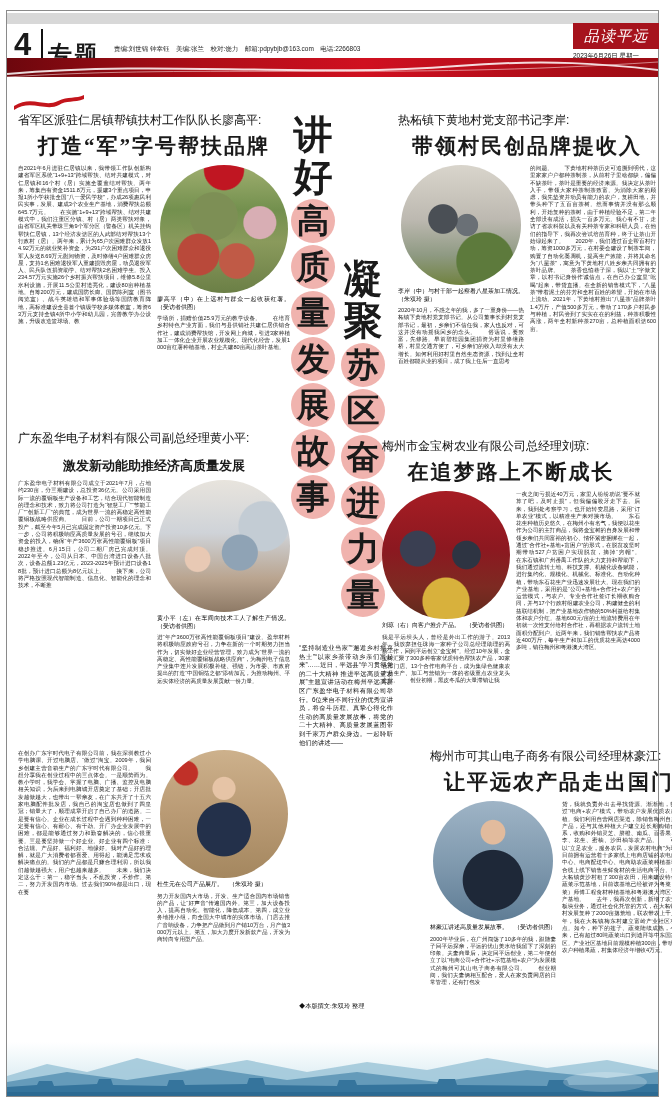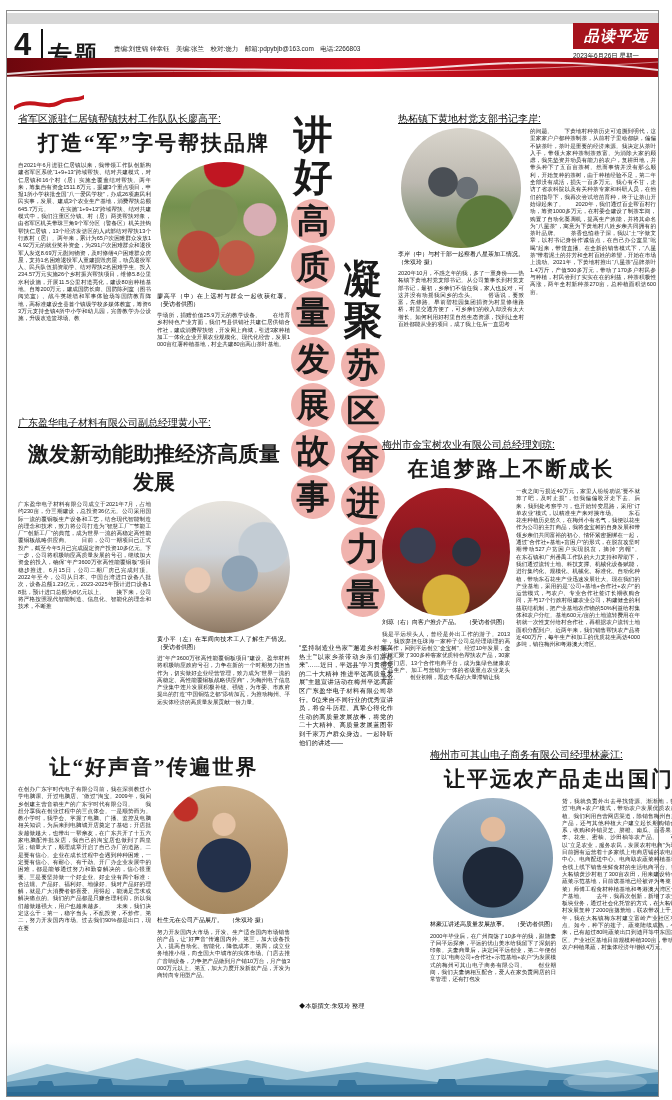--- a/index.html
+++ b/index.html
@@ -7,31 +7,31 @@
   body { font-family:"Liberation Sans", sans-serif; color:#1a1a1a; }
   #page { position:relative; width:672px; height:1100px; background:#fff; overflow:hidden; margin:0 auto; }
   .frame { position:absolute; left:6px; top:10px; width:653px; height:1087px; border:1px solid #8a8a8a; }
   .topbar { position:absolute; left:7px; top:13px; width:651px; height:11px; background:#d8d8d8; }
 
   .pagenum { position:absolute; left:14px; top:27px; font-size:31px; font-weight:bold; letter-spacing:-1px; }
   .hdr-div { position:absolute; left:41px; top:29px; width:2px; height:29px; background:#111; }
   .section { position:absolute; left:48px; top:39px; font-size:24px; font-weight:900; letter-spacing:2px;text-align:right; }
   .credits { position:absolute; left:114px; top:45px; font-size:6.5px; color:#222; white-space:nowrap; }
   .masthead { position:absolute; left:573px; top:23px; width:86px; height:26px; background:#a6131d; color:#fff;
-              display:flex; align-items:center; justify-content:center; font-size:15px; font-weight:700;
+              display:flex; align-items:center; justify-content:center; font-size:15px; font-weight:400;
               font-style:italic; letter-spacing:1px; font-family:"Liberation Serif", serif; }
   .dateline { position:absolute; left:573px; top:52px; width:86px; font-size:6.5px; color:#111; text-align:justify; }
 
   .band { position:absolute; left:7px; top:58px; width:651px; height:19px;
           background:linear-gradient(90deg,#6d070d,#ae0d17 30%,#d01020 55%,#9b0c14 100%); }
   .band svg { display:block; }
   .ribbon { position:absolute; left:14px; top:93px; }
 
   .article { position:absolute; }
-  .byline { font-size:10px; color:#111; margin-bottom:2px;text-decoration:underline; }
+  .byline { font-size:12px; color:#111; margin-bottom:2px; }
   .headline { font-size:21px; font-weight:700; text-align:center; letter-spacing:2px; margin:3px 0 5px 0;
               font-family:"Liberation Serif", serif; }
   .cols { display:flex; gap:6px; overflow:hidden; }
   .txt { flex:1; font-size:5.6px; line-height:7.3px; text-align:justify; word-break:break-all; color:#1c1c1c; }
   .txt::first-letter {}
   .pcol { flex:1; display:flex; flex-direction:column; }
   .photo { border-radius:50%; align-self:center; flex:none; }
   .caption { font-size:6px; line-height:7.5px; margin:3px 0 4px 0; text-align:justify; word-break:break-all; color:#000; }
 
   .p1 { width:128px; height:128px;
@@ -150,33 +150,34 @@
       <div class="pcol">
         <div class="photo p1"></div>
         <div class="caption">廖高平（中）在上远村与群众一起收获红薯。　（受访者供图）</div>
         <div class="txt">学场所，捐赠价值25.9万元的教学设备。　　在培育乡村特色产业方面，我们与县供销社共建仁居供销合作社，建成消费帮扶馆，开发网上商城，引进3家种植加工一体化企业开展农业规模化、现代化经营，发展1000亩红薯种植基地，村企共建80亩高山茶叶基地。</div>
       </div>
     </div>
   </section>
 
   <section class="article" style="left:398px; top:112px; width:258px;">
     <div class="byline">热柘镇下黄地村党支部书记李岸:</div>
+    <h2 class="headline">带领村民创品牌提收入</h2>
     <div class="cols" style="height:262px;">
       <div class="pcol">
         <div class="photo p2"></div>
         <div class="caption">李岸（中）与村干部一起察看八星茶加工情况。　（朱双玲 摄）</div>
         <div class="txt">2020年10月，不惑之年的我，多了一重身份——热柘镇下黄地村党支部书记。从公司董事长到村党支部书记，最初，乡亲们不信任我，家人也反对，可这并没有动摇我回乡的念头。　　俗话说，要致富，先修路。早前碧桂园集团捐资为村里修缮路桥，村里交通方便了，可乡亲们的收入却没有太大增长。如何利用好村里自然生态资源，找到让全村百姓都能从业的项目，成了我上任后一直思考</div>
       </div>
       <div class="txt">的问题。　　下黄地村种茶历史可追溯到明代，这里家家户户都种茶制茶，从前村子里啥都缺，偏偏不缺茶叶，茶叶是重要的经济来源。我决定从茶叶入手，带领大家种茶制茶致富。为消除大家的顾虑，我先垫资并动员有能力的农户，复耕田地，并带头种下了五百亩茶树。然而事情并没有那么顺利，开始复种的茶树，由于种植经验不足，第二年全部没有成活，损失一百多万元。我心有不甘，走访了省农科院以及有关种茶专家和科研人员，在他们的指导下，我再次尝试培苗育种，终于让茶山开始绿起来了。　　2020年，我们通过百企帮百村行动，筹资1000多万元，在村委会建设了制茶车间，购置了自动化萎凋机，提高生产效能，并将其命名为“八星茶”，寓意为下黄地村八姓乡亲共同拥有的茶叶品牌。　　茶香也怕巷子深，我以“土”字做文章，以村书记身份作诚信点，在自己办公室里“吆喝”起来，带货直播。在全新的销售模式下，“八星茶”带着泥土的芬芳和全村百姓的希望，开始在市场上流动。2021年，下黄地村推出“八星茶”品牌茶叶1.4万斤，产值500多万元，带动了170多户村民参与种植，村民尝到了实实在在的利益，种茶积极性高涨，两年全村新种茶270亩，总种植面积达600亩。</div>
     </div>
   </section>
 
-  <section class="article" style="left:18px; top:416px; width:272px;">
+  <section class="article" style="left:18px; top:430px; width:272px;">
     <div class="byline">广东盈华电子材料有限公司副总经理黄小平:</div>
-    <h2 class="headline" style="font-size:21px; letter-spacing:0;margin-top:10px;">激发新动能助推经济高质量发展</h2>
+    <h2 class="headline" style="font-size:13px; letter-spacing:0;margin-top:10px;">激发新动能助推经济高质量发展</h2>
     <div class="cols" style="height:252px;">
       <div class="txt">广东盈华电子材料有限公司成立于2021年7月，占地约230亩，分三期建设，总投资36亿元。公司采用国际一流的覆铜板生产设备和工艺，结合现代智能制造的理念和技术，致力将公司打造为“智慧工厂”“节能工厂”“创新工厂”的典范，成为世界一流的高稳定高性能覆铜板战略供应商。　　目前，公司一期项目已正式投产，截至今年5月已完成固定资产投资10多亿元。下一步，公司将积极响应高质量发展的号召，继续加大资金的投入，确保“年产3600万张高性能覆铜板”项目稳步推进。6月15日，公司二期厂房已完成封顶。　　2022年至今，公司从日本、中国台湾进口设备八批次，设备总额1.23亿元，2023-2025年预计进口设备18批，预计进口总额为8亿元以上。　　接下来，公司将严格按照现代智能制造、信息化、智能化的理念和技术，不断推</div>
       <div class="pcol">
         <div class="photo p3"></div>
         <div class="caption">黄小平（左）在车间向技术工人了解生产情况。　（受访者供图）</div>
         <div class="txt">进“年产3600万张高性能覆铜板项目”建设。盈华材料将积极响应政府号召，力争在新的一个时期努力担当作为，切实做好企业经营管理，致力成为“世界一流的高稳定、高性能覆铜板战略供应商”，为梅州电子信息产业集中连片发展积极补链、强链，为市委、市政府提出的打造“中国铜箔之都”添砖加瓦，为推动梅州、平远实体经济的高质量发展贡献一份力量。</div>
       </div>
     </div>
   </section>
 
@@ -187,21 +188,20 @@
       <div class="pcol">
         <div class="photo p4"></div>
         <div class="caption">刘琼（右）向客户推介产品。　（受访者供图）</div>
         <div class="txt">我是平远坝头人，曾经是外出工作的游子。2013年，我放弃担任珠海一家种子公司总经理助理的高薪工作，回到平远创立“金宝树”。经过10年发展，金宝树汇聚了300多种客家优质特色帮扶农产品，30家合作门店、13个合作电商平台，成为集绿色健康农产品生产、加工与营销为一体的省级重点农业龙头企业。　　创业初期，黑皮冬瓜的大量滞销让我</div>
       </div>
       <div class="txt">一夜之间亏损近40万元，家里人纷纷劝说“要不就算了吧，及时止损”，但我偏偏咬牙走下去。后来，我到处考察学习，也开始转变思路，采用“订单农业”模式，以精准生产来对接市场。　　东石花生种植历史悠久，在梅州小有名气，我便以花生作为公司的主打商品，我将金宝树的自身发展和带领乡亲们共同富裕的初心、情怀紧密捆绑在一起，通过“合作社+基地+贫困户”的形式，在脱贫攻坚时期带动527户贫困户实现脱贫，摘掉“穷帽”。　　在东石镇和广州番禺工作队的大力支持和帮助下，我们通过流转土地、科技支撑、机械化设备赋能，进行集约化、规模化、机械化、标准化、自动化种植，带动东石花生产业迅速发展壮大。现在我们的产业基地，采用的是“公司+基地+合作社+农户”的运营模式，与农户、专业合作社签订长期收购合同，并与17个行政村组建农业公司，构建健全的利益联结机制，把产业基地农作物的50%利益给村集体和农户分红。基地600元/亩的土地流转费用在年初就一次性支付给村合作社，再根据农户流转土地面积分配到户。近两年来，我们销售帮扶农产品将近400万斤，每年生产和加工的优质花生高达4000多吨，销往梅州和粤港澳大湾区。</div>
     </div>
   </section>
 
   <section class="article" style="left:18px; top:750px; width:272px;">
-    <h2 class="headline">让“好声音”传遍世界</h2>
     <div class="cols" style="height:238px;">
       <div class="txt">在创办广东宇时代电子有限公司前，我在深圳教过小学电脑课、开过电脑店、“做过”淘宝。2009年，我回乡创建主营音箱生产的广东宇时代有限公司。　　我想分享我在创业过程中的三点体会。一是顺势而为。教小学时，我学会、掌握了电脑、广播、监控及电脑相关知识，为后来到电脑城开店奠定了基础；开店批发越做越大，也带出一帮亲友，在广东共开了十五六家电脑配件批发店，我自己的淘宝店也做到了四皇冠；销量大了，顺理成章开启了自己办厂的道路。二是要有信心。企业在成长过程中会遇到种种困难，一定要有信心、有耐心、有干劲。开厂办企业发展中的困难，都是能够通过努力和勤奋解决的，信心很重要。三是要坚持做一个好企业。好企业有四个标准：合法规、产品好、福利好、地缘好。我对产品好的理解，就是广大消费者都喜爱、用得起，能满足需求或解决痛点的。我们的产品都是只赚合理利润，所以我们越做越强大，用户也越来越多。　　未来，我们决定这么干：第一，稳字当头，不乱投资，不炒作。第二，努力开发国内市场。过去我们90%都是出口，现在要</div>
       <div class="pcol">
         <div class="photo p5"></div>
         <div class="caption">杜生元在公司产品展厅。　（朱双玲 摄）</div>
         <div class="txt">努力开发国内大市场，开发、生产适合国内市场销售的产品，让“好声音”传遍国内外。第三，加大设备投入，提高自动化、智能化，降低成本。第四，成立业务地推小组，向全国大中城市的实体市场、门店去推广音响设备，力争把产品做到月产销10万台，月产值3000万元以上。第五，加大力度开发新款产品，开发为商转向专用型产品。</div>
       </div>
     </div>
   </section>
 

